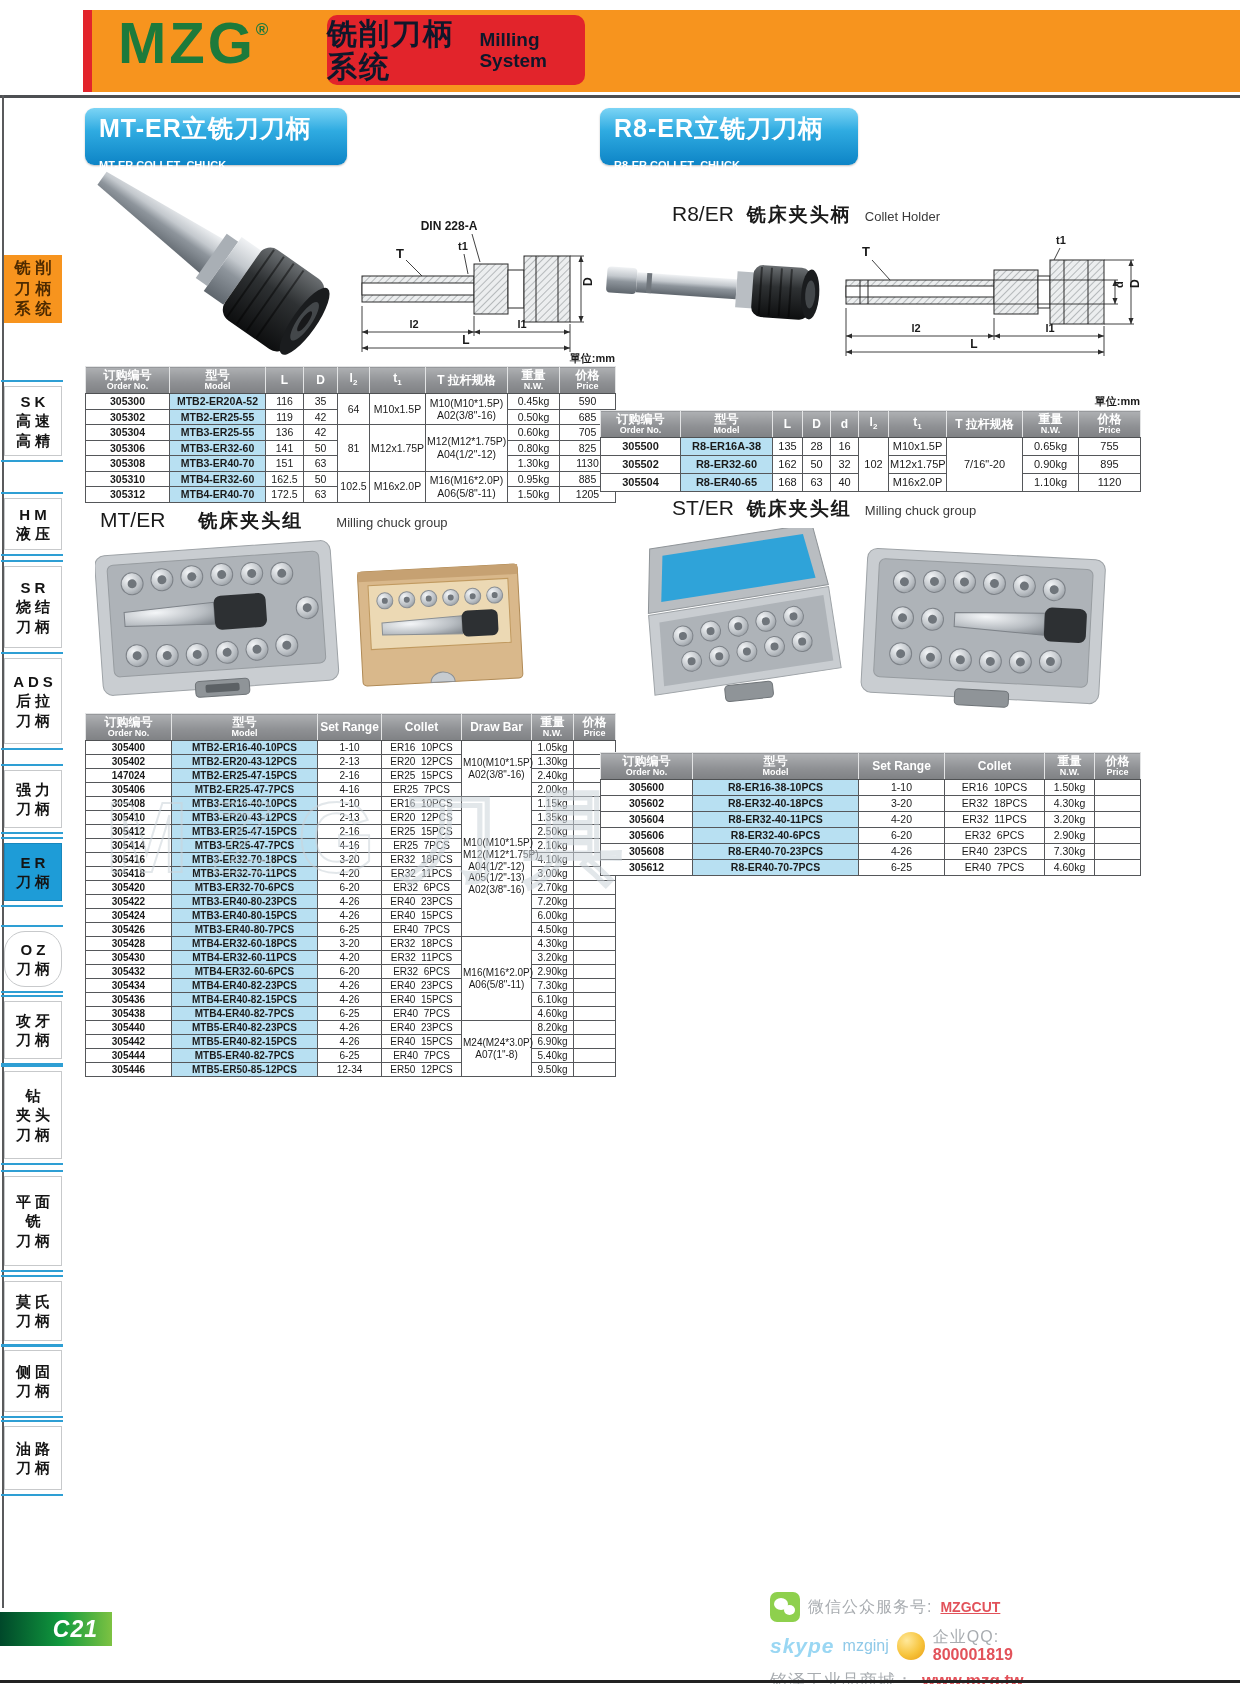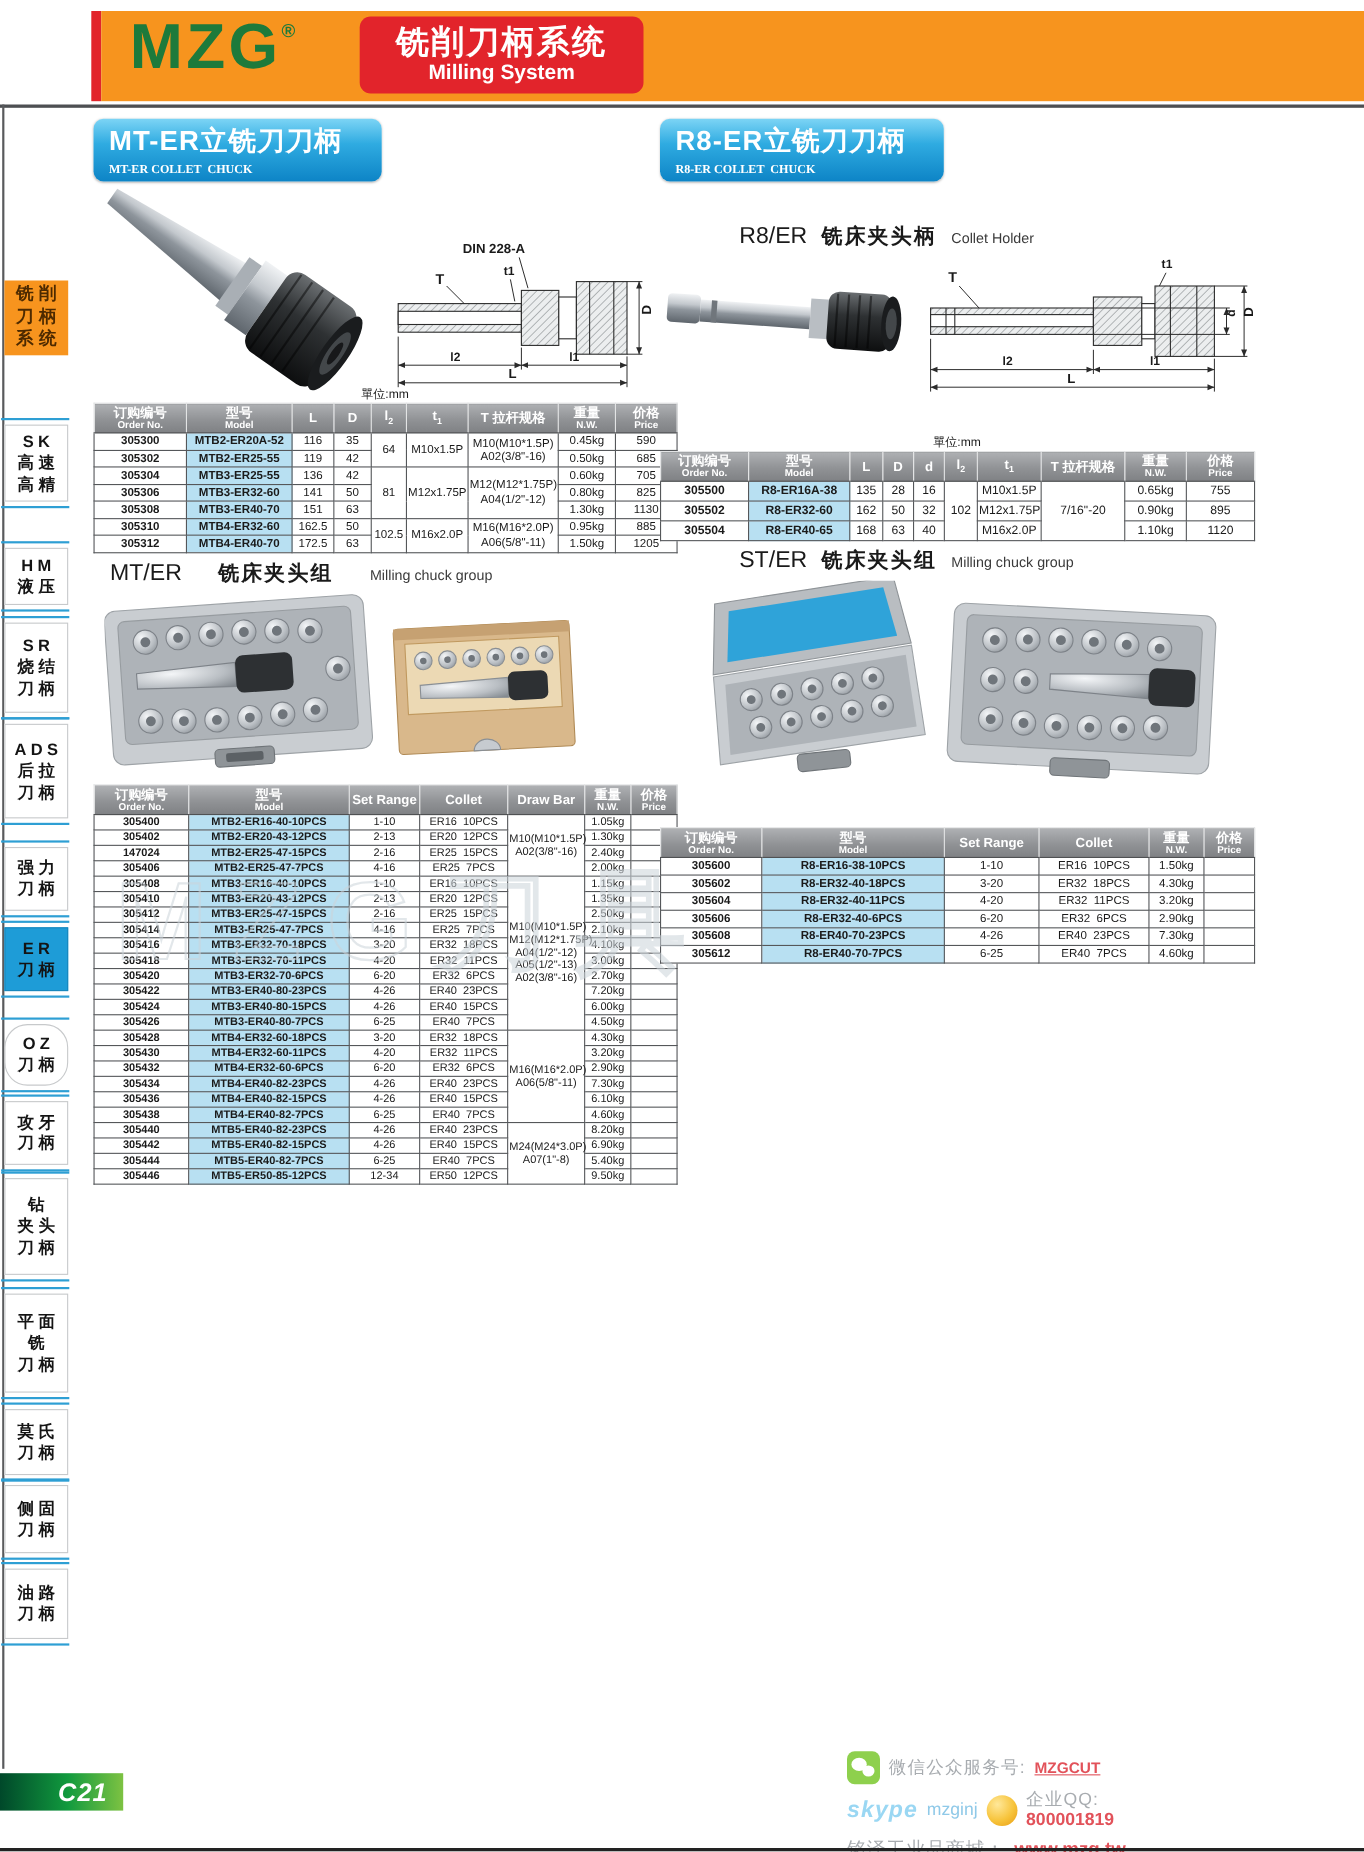--- a/index.html
+++ b/index.html
@@ -6,52 +6,52 @@
   .page{position:relative;width:1240px;height:1684px;background:#fff;overflow:hidden;
         font-family:"Liberation Sans","DejaVu Sans",sans-serif;color:#1a1a1a;}
   .abs{position:absolute;}
 
   
   .red-stripe{left:83px;top:10px;width:9px;height:82px;background:#e2242b;}
   .header-orange{left:92px;top:10px;width:1148px;height:82px;background:#f7941e;}
   .brand{left:118px;top:14px;font-size:58px;font-weight:bold;color:#1d7a3b;letter-spacing:3px;line-height:1;}
   .brand sup{font-size:17px;vertical-align:28px;letter-spacing:0;}
   .title-box{left:327px;top:15px;width:258px;height:70px;background:#e2242b;border-radius:10px;
-             display:flex;flex-direction:column;align-items:center;justify-content:center;color:#ffffff;}
+             display:flex;flex-direction:row;align-items:center;justify-content:center;color:#0f172a;}
   .title-box .cn{font-size:30px;font-weight:bold;letter-spacing:2px;line-height:1.1;}
   .title-box .en{font-size:19px;font-weight:bold;line-height:1.1;margin-top:2px;}
   .header-underline{left:0;top:95px;width:1240px;height:3px;background:#4d4f52;}
   .page-bottom-line{left:0;top:1680px;width:1240px;height:3px;background:#222;}
 
   
   .banner{height:57px;border-radius:9px;padding:5px 14px;box-sizing:border-box;color:#fff;
           background:linear-gradient(180deg,#7cd4f5 0%,#2fabe1 40%,#0d84c6 100%);
           box-shadow:0 1px 2px rgba(0,0,0,.25);}
   .banner .b-cn{font-size:25px;font-weight:bold;letter-spacing:1px;line-height:1.2;}
-  .banner .b-en{font-size:11px;font-weight:bold;white-space:pre;line-height:1.2;margin-top:5px;font-family:Liberation Serif, serif;}
+  .banner .b-en{font-size:11px;font-weight:bold;white-space:pre;line-height:1.2;margin-top:16px;}
 
   
   .side-line{left:2px;top:95px;width:2px;height:1513px;background:#595a5c;}
   .sb-head{left:4px;top:255px;width:58px;height:68px;background:#f7941e;color:#4d2a00;
            display:flex;flex-direction:column;align-items:center;justify-content:center;
            font-size:16px;font-weight:bold;letter-spacing:5px;line-height:1.3;text-indent:5px;}
   .sb-item{position:absolute;left:4px;width:56px;background:#fff;border:1px solid #c7c9cb;
            display:flex;flex-direction:column;align-items:center;justify-content:center;
            font-size:15px;font-weight:bold;color:#141414;line-height:1.3;letter-spacing:4px;text-indent:4px;}
   .sb-item::before,.sb-item::after{content:"";position:absolute;left:-4px;right:-2px;height:2px;background:#2e9fd4;}
   .sb-item::before{top:-7px;} .sb-item::after{bottom:-7px;}
   .sb-item.active{background:#1e9cd7;border-color:#1887bd;}
 
   
   .sec-title{display:flex;align-items:baseline;gap:13px;white-space:nowrap;}
   .sec-title .code{font-size:21px;color:#1a1a1a;}
   .sec-title .cn{font-size:19px;font-weight:bold;letter-spacing:2px;}
   .sec-title .en{font-size:13px;color:#3a3a3a;}
 
-  .unit-note{font-size:11px;color:#1a1a1a;text-align:center;}
+  .unit-note{font-size:11px;color:#1a1a1a;text-align:right;font-weight:bold;}
 
   
   .cat-table{position:absolute;border-collapse:collapse;table-layout:fixed;background:#fff;}
   .cat-table th{background:linear-gradient(180deg,#aeb0b3 0%,#909295 55%,#7f8184 100%);
       color:#fff;border:1px solid #e3e4e5;border-bottom:1px solid #4f5153;padding:2px 0;line-height:1.05;vertical-align:middle;}
   .cat-table td{border:1px solid #55575a;text-align:center;vertical-align:middle;padding:0 1px;
       white-space:pre-wrap;line-height:1.18;}
   .cat-table{border:1px solid #4f5153;}
   .h-cn{font-size:12px;font-weight:bold;}
   .h-en{font-size:9px;font-weight:bold;}

